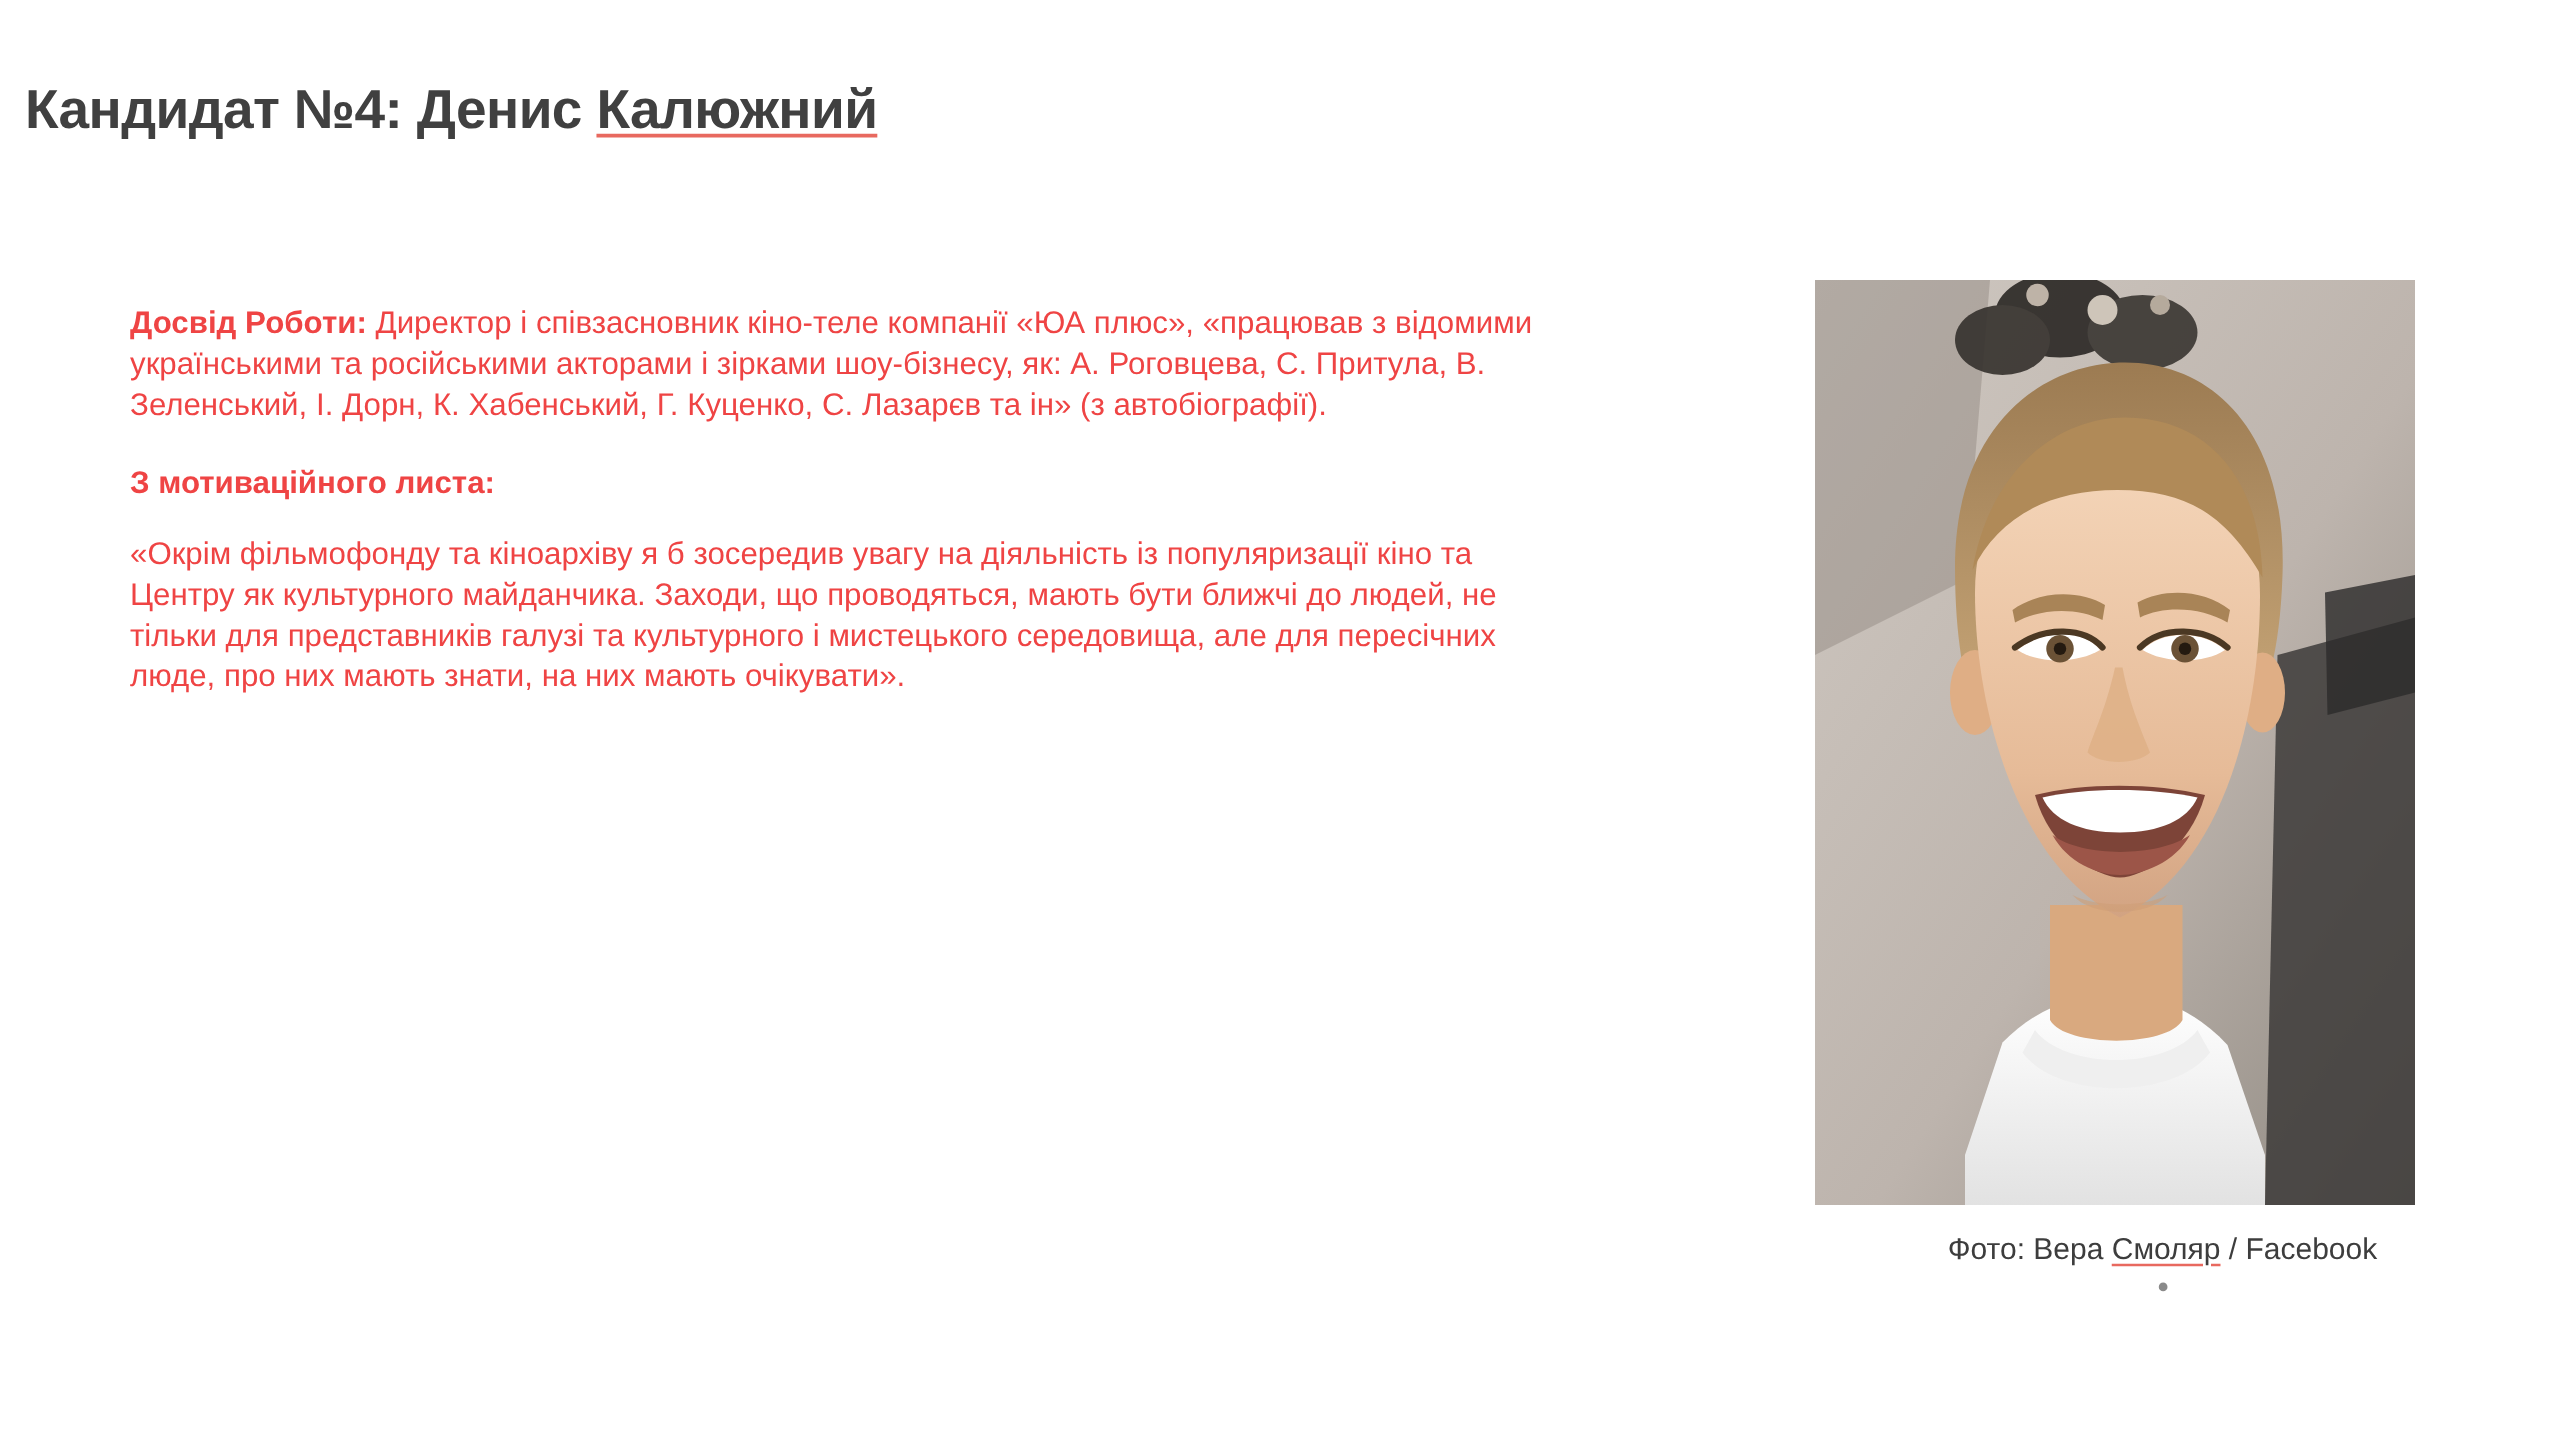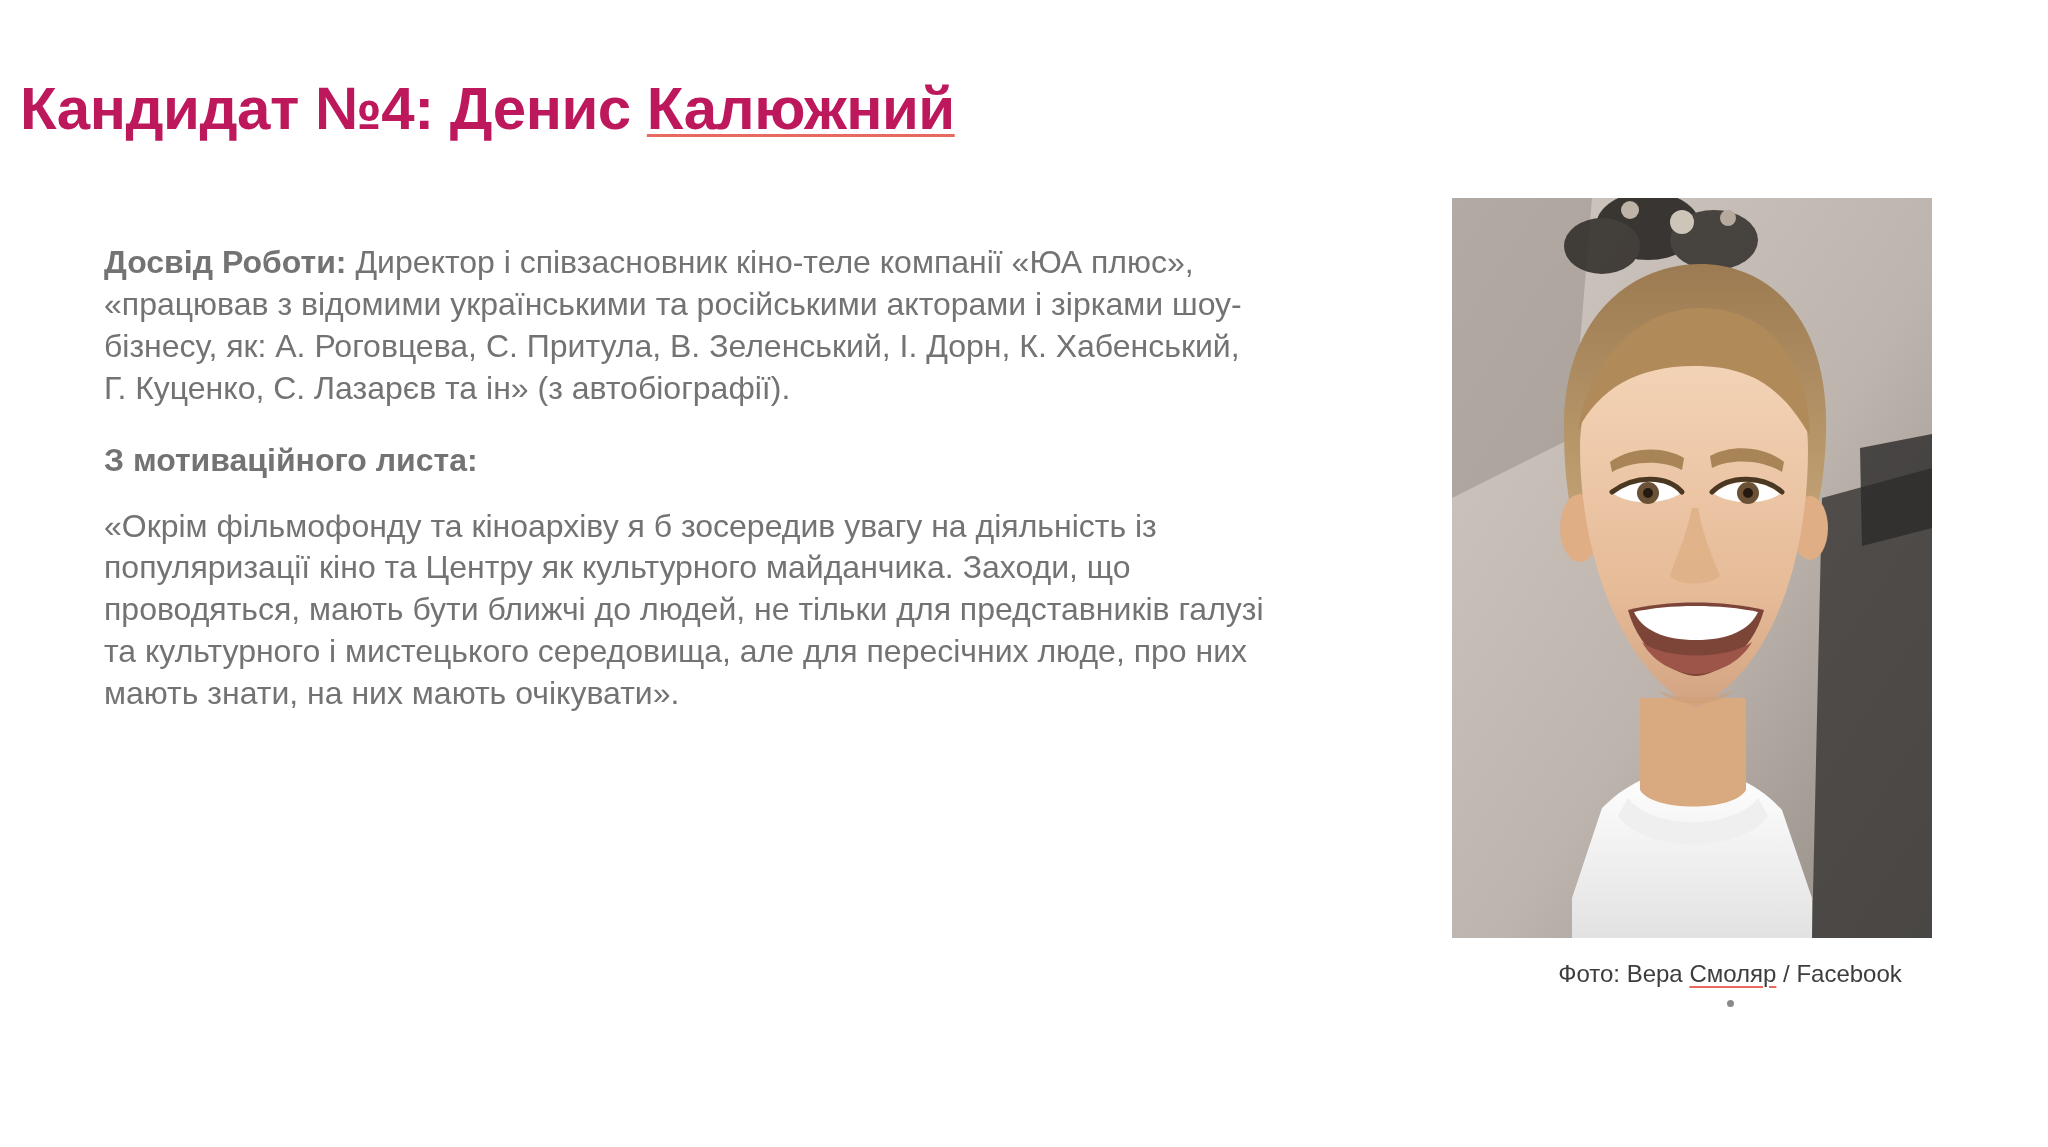--- a/index.html
+++ b/index.html
@@ -20,57 +20,57 @@
     position: absolute;
     inset: 0;
     background: #ffffff;
   }
 
   
   .title {
     position: absolute;
     left: 20px;
     top: 34px;
-    font-size: 60px;
+    font-size: 44px;
     font-weight: 700;
     letter-spacing: -0.5px;
-    color: #be185d;
+    color: #404040;
     white-space: nowrap;
   }
   .title .spell {
     text-decoration: underline;
     text-decoration-color: #e8695f;
     text-decoration-style: solid;
     text-decoration-thickness: 3px;
     text-underline-offset: 5px;
   }
 
   
   .content {
     position: absolute;
     left: 104px;
     top: 242px;
     width: 1160px;
   }
   .para {
-    font-size: 32px;
+    font-size: 25px;
     line-height: 1.31;
-    color: #737373;
+    color: #ef4444;
     margin: 0 0 30px 0;
   }
   .para:last-child { margin-bottom: 0; }
   .para b { font-weight: 700; }
   .gap-small { margin-bottom: 24px; }
   .block-quote { margin-bottom: 18px; }
 
   
   .photo-wrap {
     position: absolute;
     left: 1452px;
-    top: 198px;
+    top: 224px;
     width: 556px;
   }
   .photo {
     width: 480px;
     height: 740px;
     overflow: hidden;
     position: relative;
     background: #d8d3cc;
   }
   .photo svg { display: block; width: 100%; height: 100%; }

